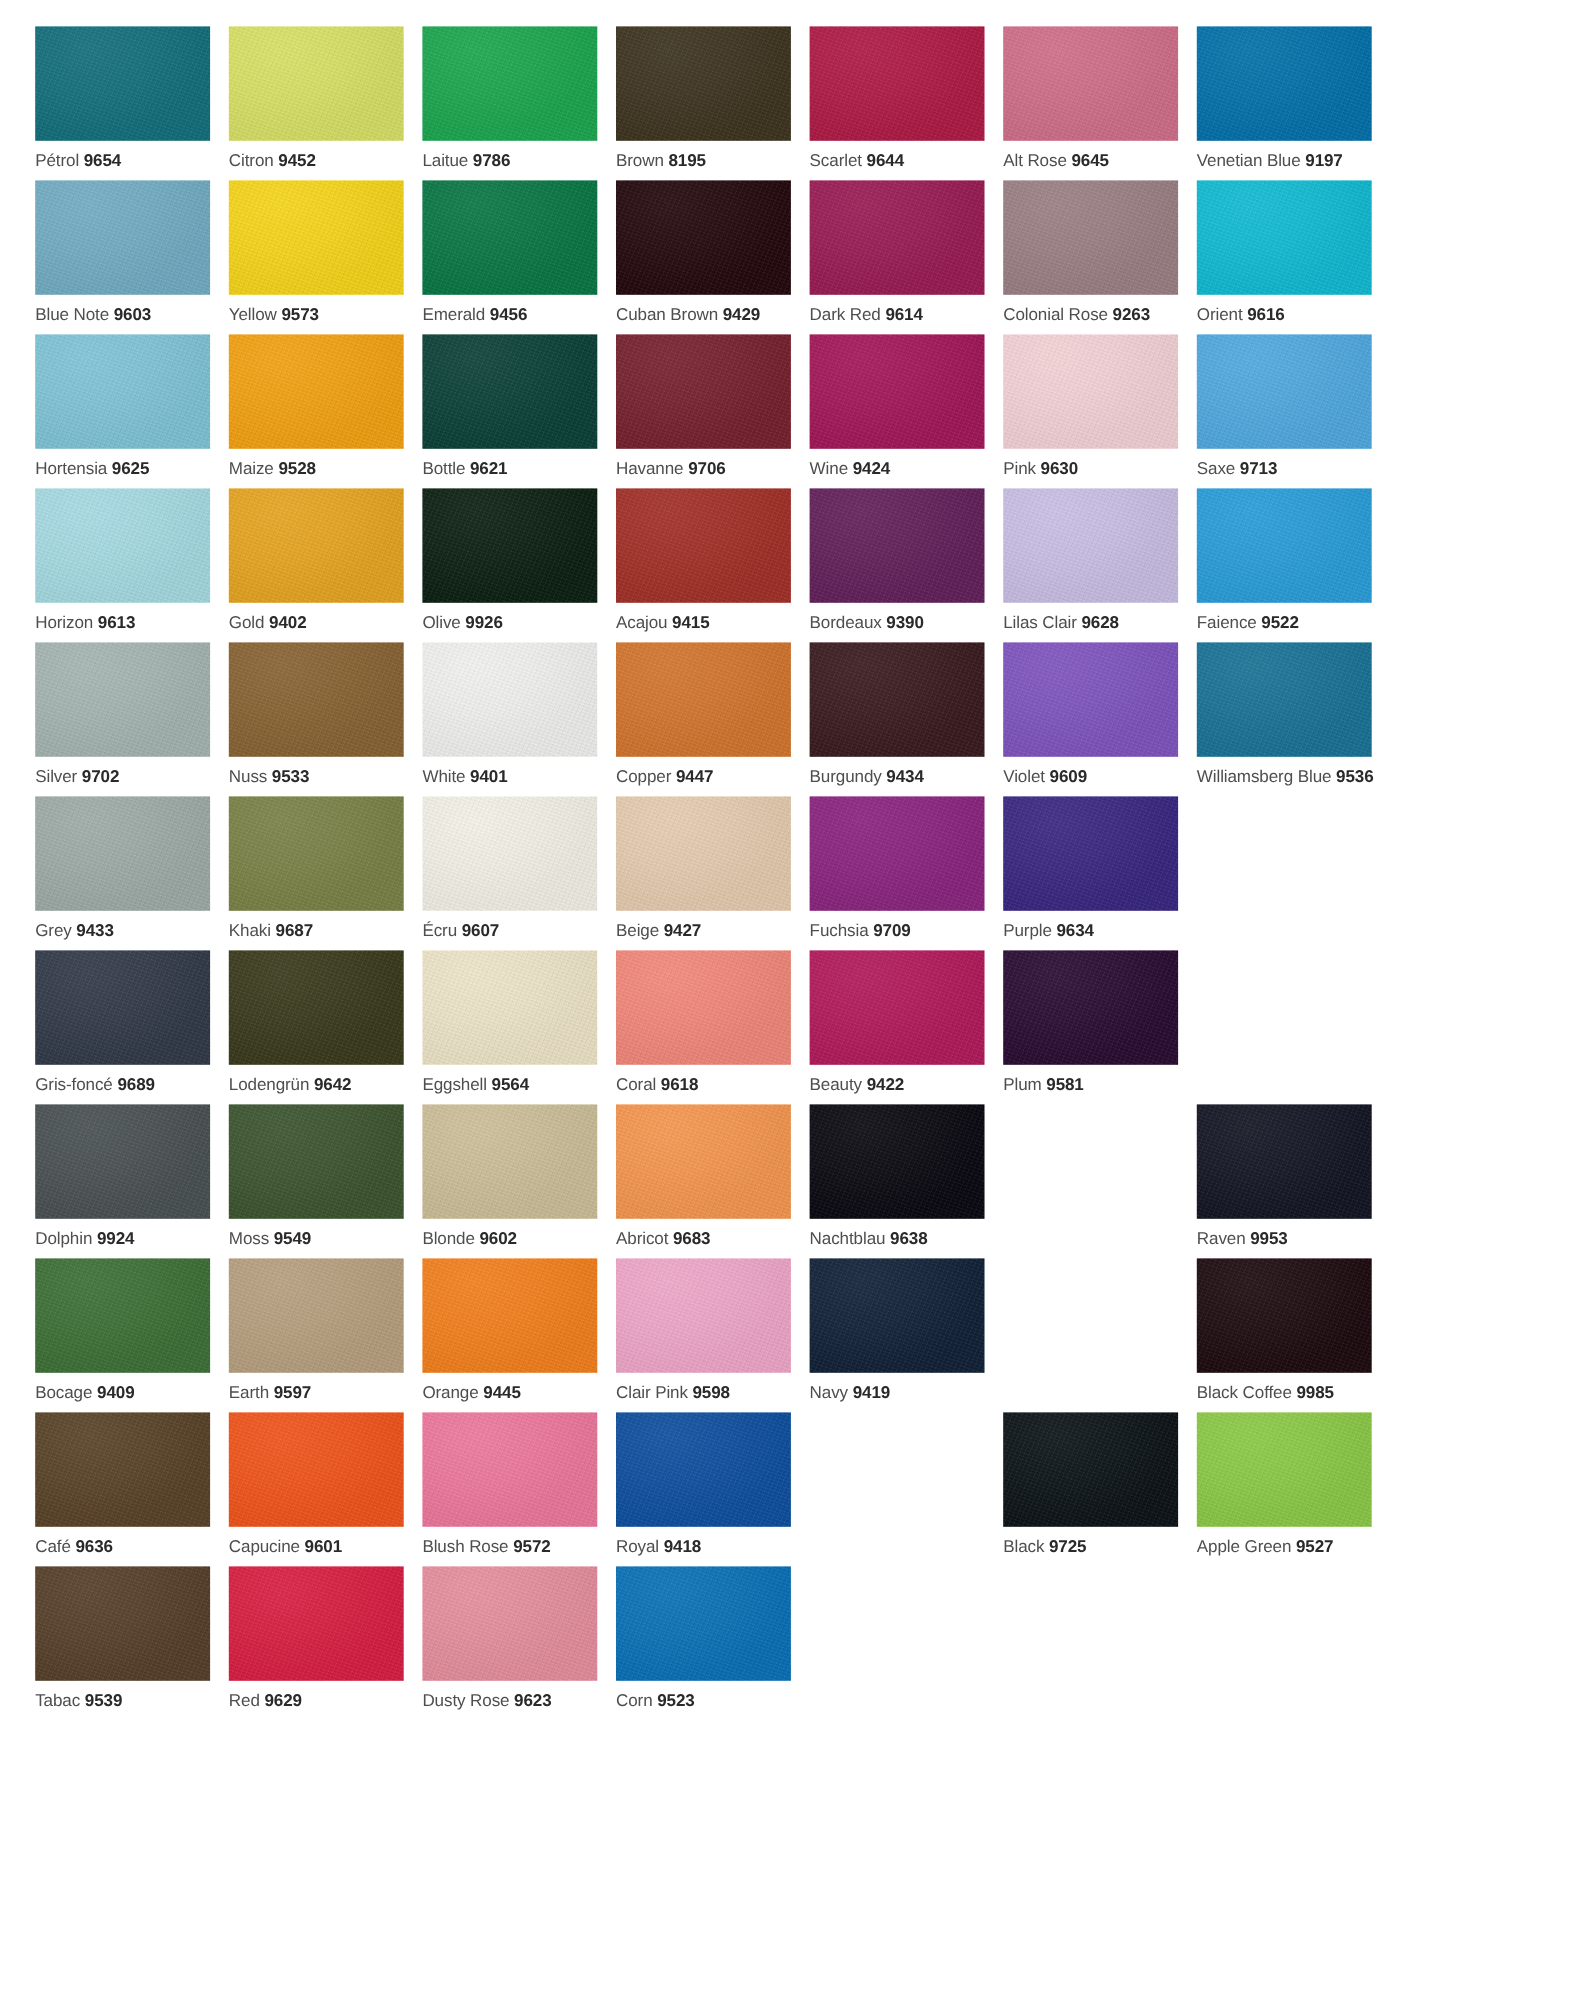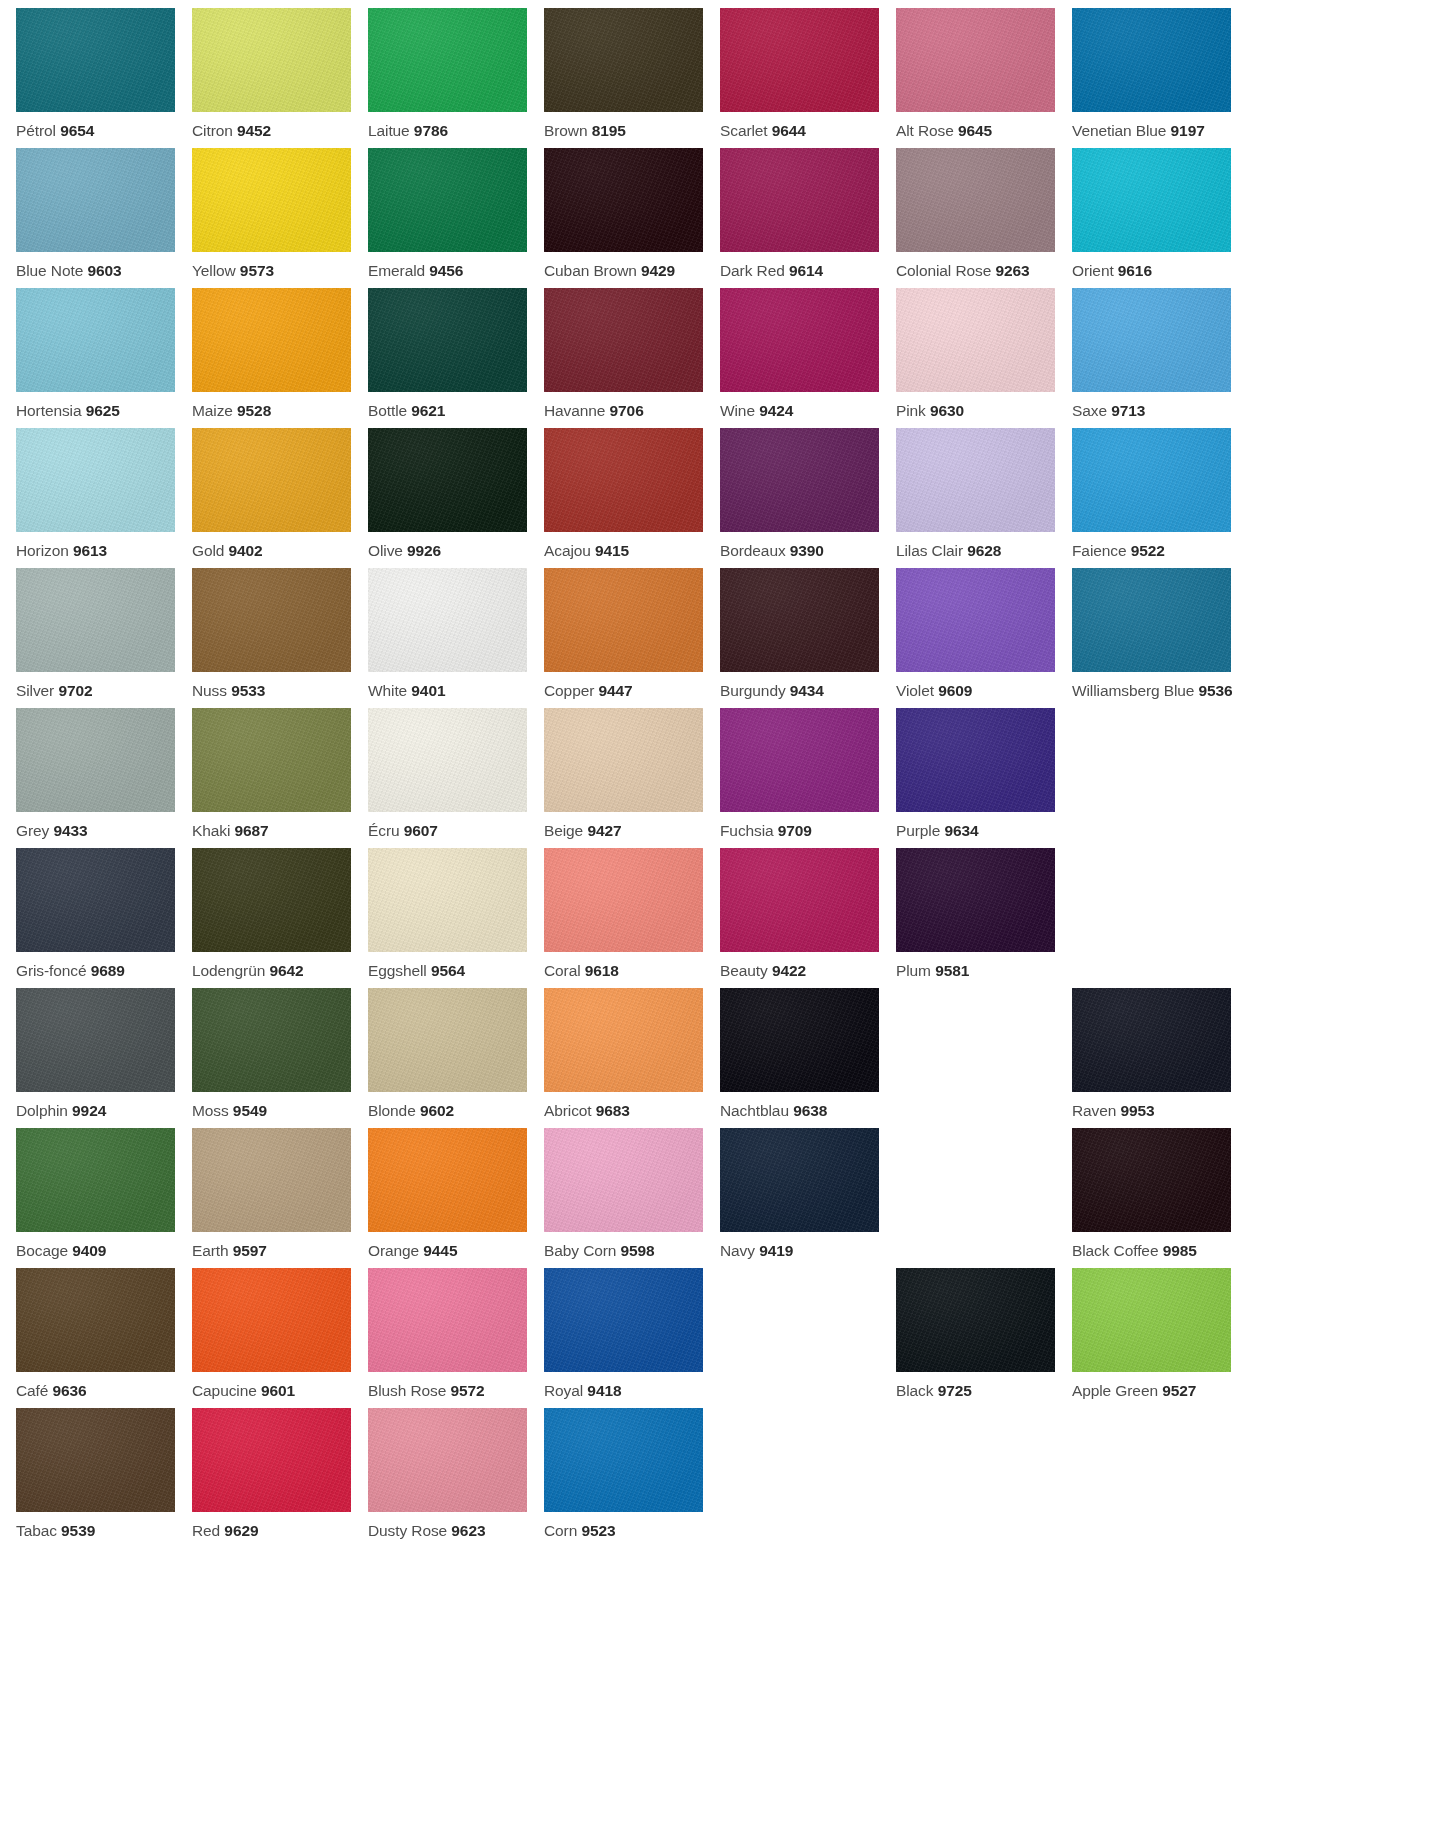--- a/index.html
+++ b/index.html
@@ -11,21 +11,21 @@
     width: 1445px;
     height: 1825px;
     font-family: "Liberation Sans", sans-serif;
     overflow: hidden;
   }
   #swatch-chart {
     position: relative;
     width: 1445px;
     height: 1825px;
     background: #ffffff;
-    padding: 0;
+    padding: 16px;
     box-sizing: border-box;
   }
   .swatch-grid {
     display: grid;
     grid-template-columns: repeat(7, 176px);
     column-gap: 0px;
     row-gap: 0px;
     padding-left: 16px;
     padding-top: 8px;
     box-sizing: border-box;
@@ -323,21 +323,21 @@
       <div class="swatch-cell">
         <div class="swatch-chip" title="Earth" style="background: rgb(184, 161, 129);"></div>
         <div class="swatch-label"><span class="name">Earth</span> <span class="code">9597</span></div>
       </div>
       <div class="swatch-cell">
         <div class="swatch-chip" title="Orange" style="background: rgb(245, 129, 30);"></div>
         <div class="swatch-label"><span class="name">Orange</span> <span class="code">9445</span></div>
       </div>
       <div class="swatch-cell">
         <div class="swatch-chip" title="Baby Pink" style="background: rgb(240, 168, 202);"></div>
-        <div class="swatch-label"><span class="name">Baby Corn</span> <span class="code">9598</span></div>
+        <div class="swatch-label"><span class="name">Clair Pink</span> <span class="code">9598</span></div>
       </div>
       <div class="swatch-cell">
         <div class="swatch-chip" title="Navy" style="background: rgb(18, 34, 56);"></div>
         <div class="swatch-label"><span class="name">Navy</span> <span class="code">9419</span></div>
       </div>
       <div class="swatch-cell empty">
         <div class="swatch-chip" title=""></div>
         <div class="swatch-label"><span class="name"></span> <span class="code"></span></div>
       </div>
       <div class="swatch-cell">

